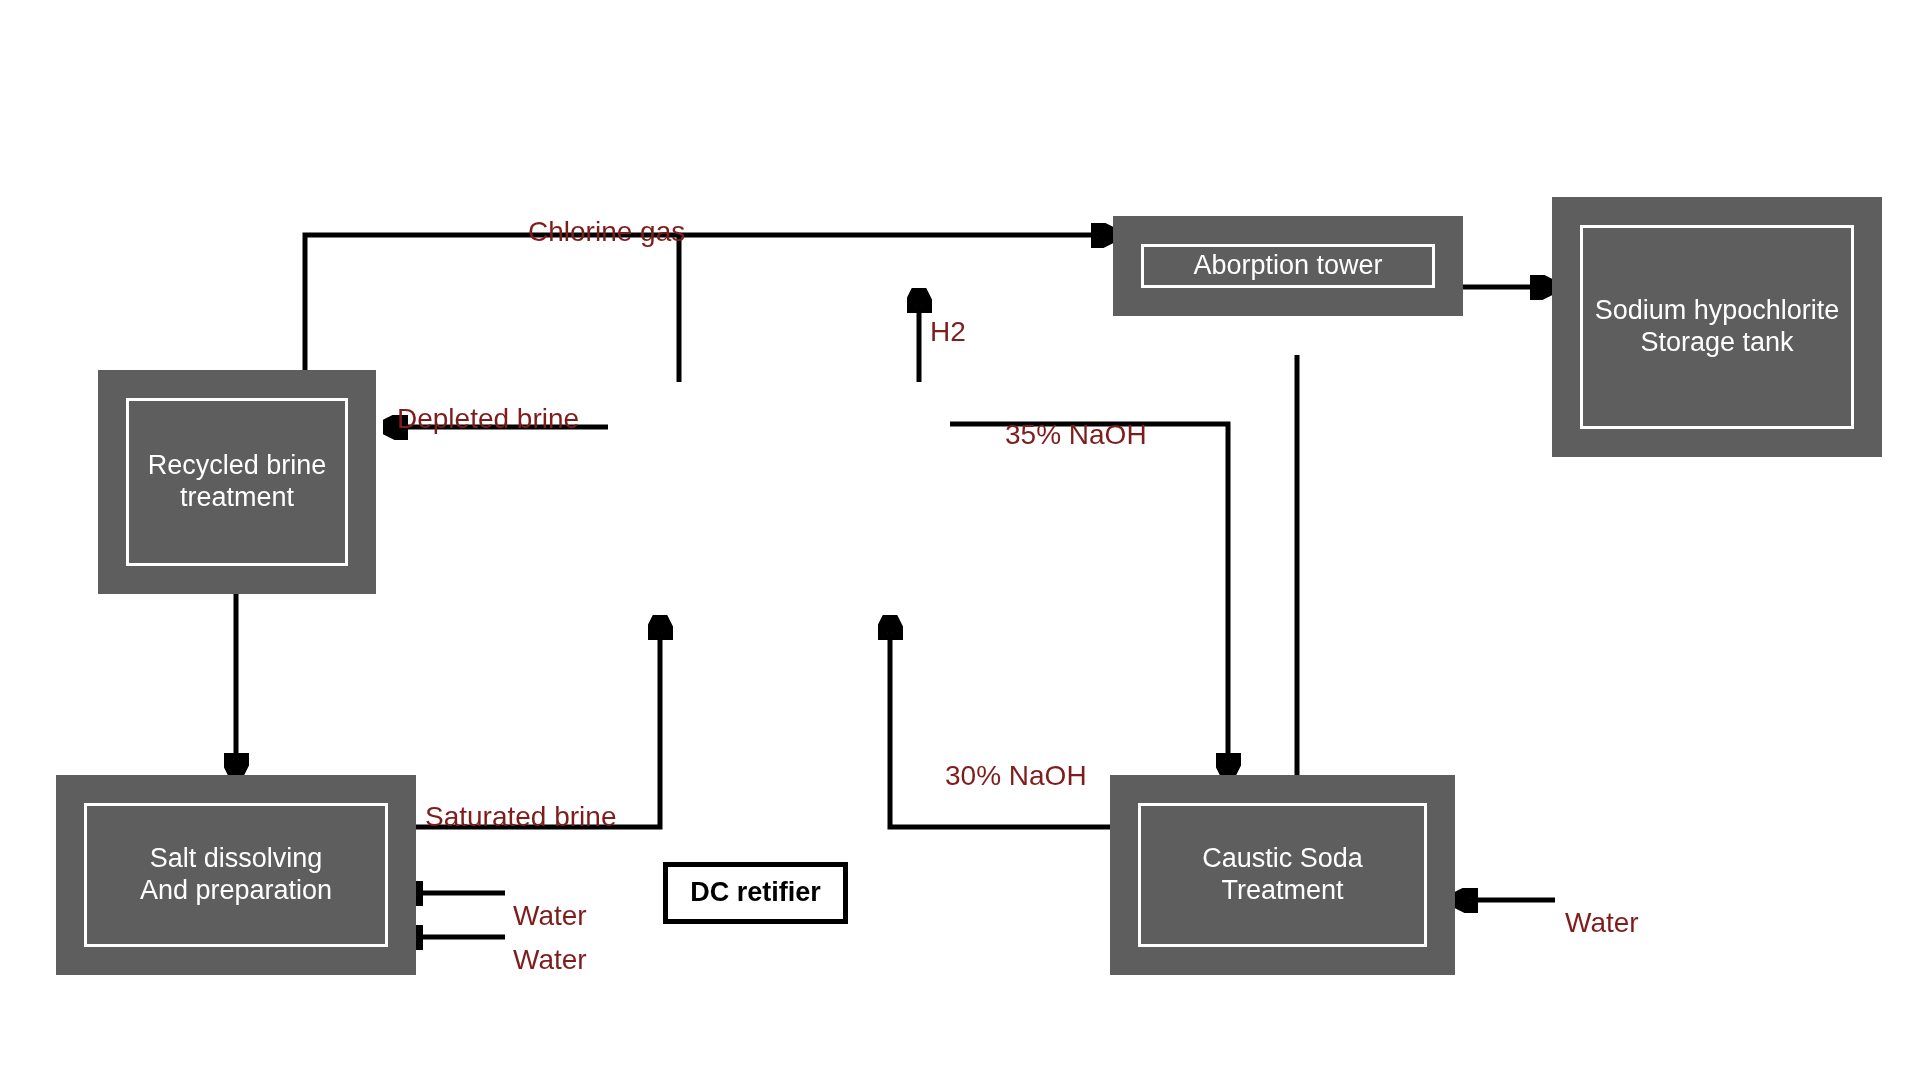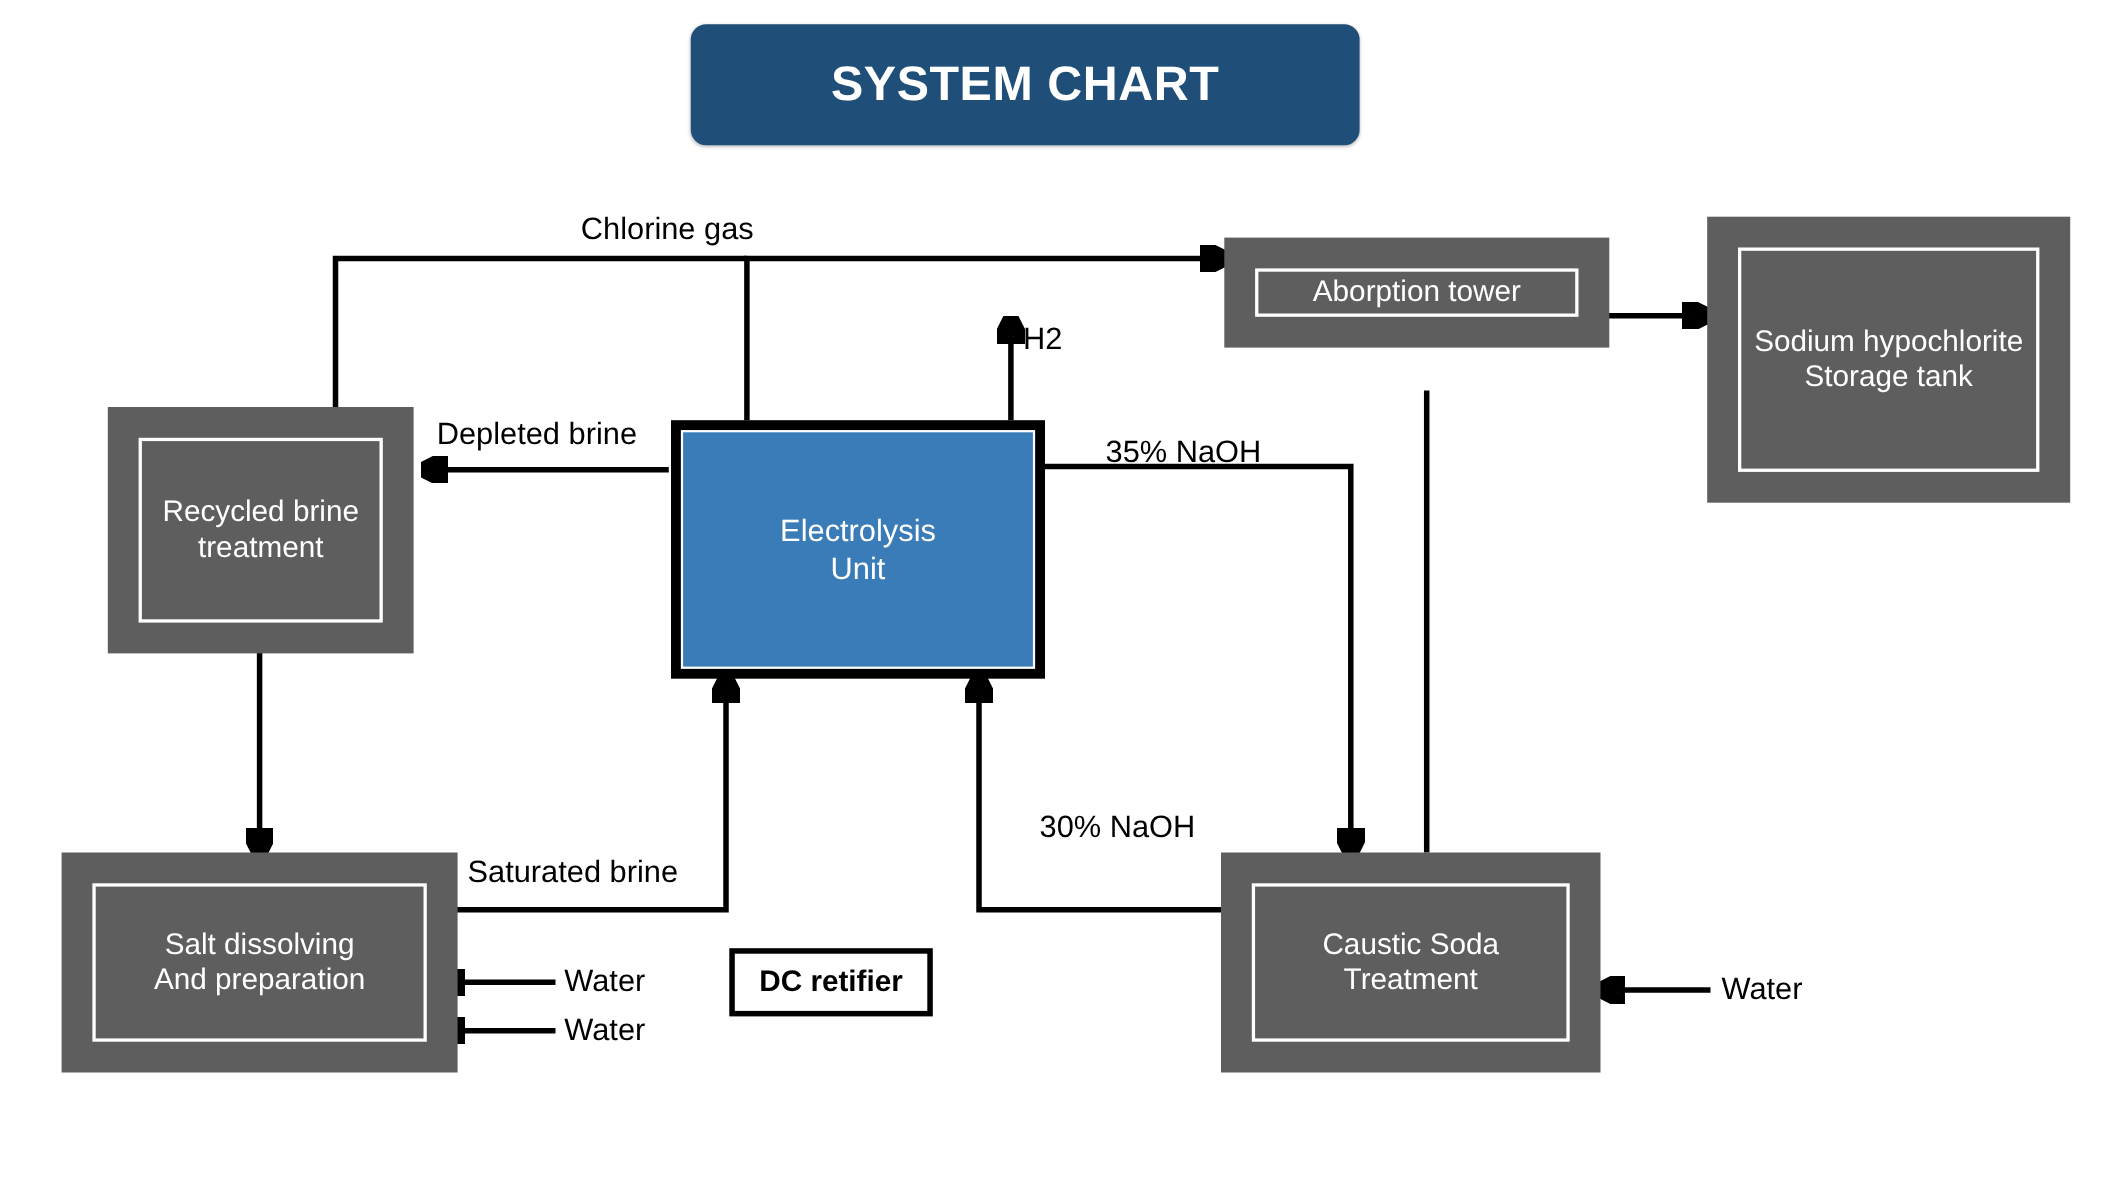--- a/index.html
+++ b/index.html
@@ -36,37 +36,34 @@
   .node.blue .inner{
     inset:9px;border:2px solid #ffffff;background:#3A7CB8;
     color:#ffffff;font-size:28px;
   }
 
   .node.plain{background:#ffffff;border:5px solid #000000;}
   .node.plain .inner{color:#000000;font-size:27px;border:none;inset:0;font-weight:bold;}
 
   
   .elabel{
-    position:absolute;color:#000000;font-size:28px;white-space:nowrap;
+    position:absolute;color:#7f1d1d;font-size:28px;white-space:nowrap;margin-top:24px;
   }
 
   svg#wires{position:absolute;left:0;top:0;width:1920px;height:1080px;
             pointer-events:none;}
   svg#wires line, svg#wires polyline, svg#wires path{
     stroke:#000;stroke-width:5;fill:none;
   }
 </style>
 </head>
 <body>
 
 <div id="stage">
 
-  <div class="title-banner">
-    <span>SYSTEM CHART</span>
-  </div>
 
   <svg id="wires" viewBox="0 0 1920 1080">
     <defs>
       <marker id="ah" viewBox="0 0 10 10" refX="9" refY="5" markerWidth="5" markerHeight="5" orient="auto-start-reverse">
         <path d="M 0 0 L 10 5 L 0 10 z" fill="#000" stroke="none"></path>
       </marker>
     </defs>
 
     <polyline points="679,382 679,235 1113,235" marker-end="url(#ah)"></polyline>
     <polyline points="679,235 305,235 305,372"></polyline>
@@ -92,24 +89,20 @@
     <line x1="505" y1="937" x2="400" y2="937" marker-end="url(#ah)"></line>
 
     <line x1="1555" y1="900" x2="1455" y2="900" marker-end="url(#ah)"></line>
   </svg>
 
   <div class="node gray" style="left:98px;top:370px;width:278px;height:224px;">
     <div class="inner">Recycled brine
 treatment</div>
   </div>
 
-  <div class="node blue" style="left:610px;top:382px;width:340px;height:235px;">
-    <div class="inner">Electrolysis
-Unit</div>
-  </div>
 
   <div class="node gray" style="left:1113px;top:216px;width:350px;height:100px;">
     <div class="inner">Aborption tower</div>
   </div>
 
   <div class="node gray" style="left:1552px;top:197px;width:330px;height:260px;">
     <div class="inner">Sodium hypochlorite
 Storage tank</div>
   </div>
 

